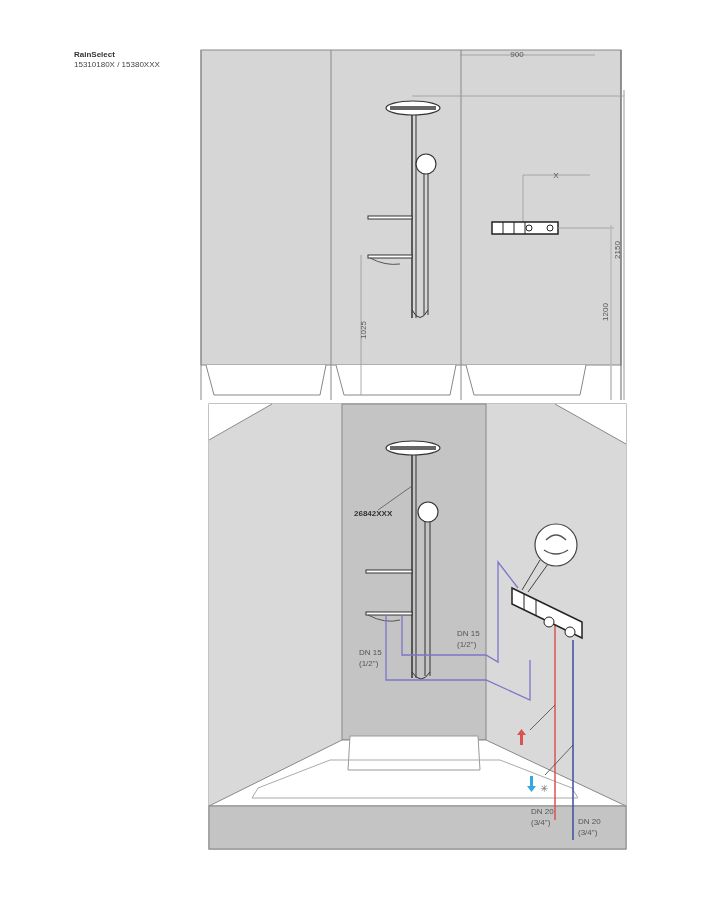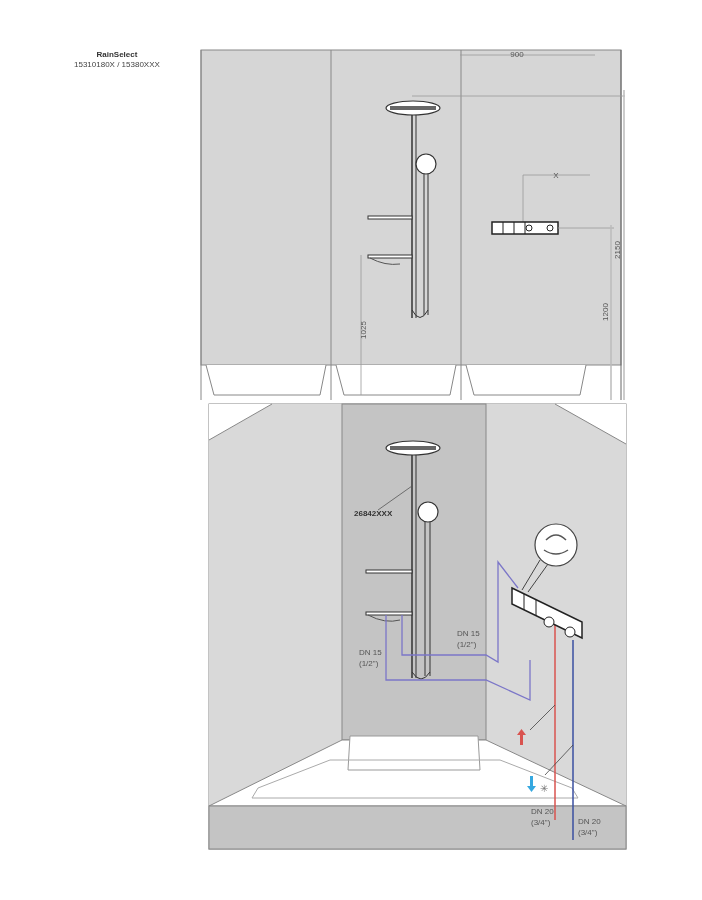--- a/index.html
+++ b/index.html
@@ -1,17 +1,17 @@
 <!DOCTYPE html>
 <html><head>
 <meta charset="utf-8">
 <style>
   html,body{margin:0;padding:0;background:#ffffff;}
   body{width:702px;height:900px;position:relative;overflow:hidden;font-family:"Liberation Sans",sans-serif;}
-  .title-block{position:absolute;left:74px;top:50px;font-size:8px;line-height:10px;color:#444;text-align:center;}
+  .title-block{position:absolute;left:74px;top:50px;font-size:8px;line-height:10px;color:#444;}
   .title-block .name{font-weight:bold;color:#333;}
   svg{position:absolute;left:0;top:0;}
   .lbl{font-family:"Liberation Sans",sans-serif;font-size:8px;fill:#555;}
   .lbl-dark{font-family:"Liberation Sans",sans-serif;font-size:8px;fill:#333;font-weight:bold;}
 </style>
 </head>
 <body>
 
 <div class="title-block">
   <div class="name">RainSelect</div>

